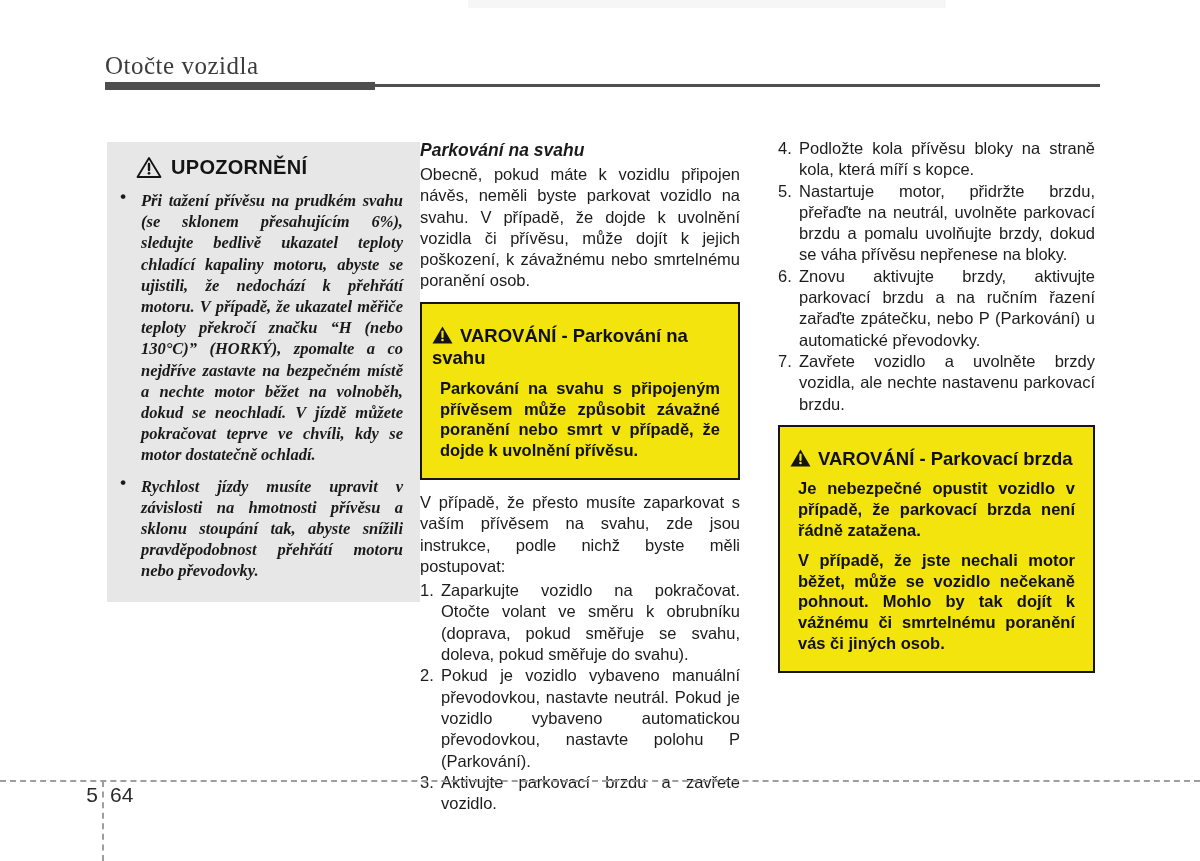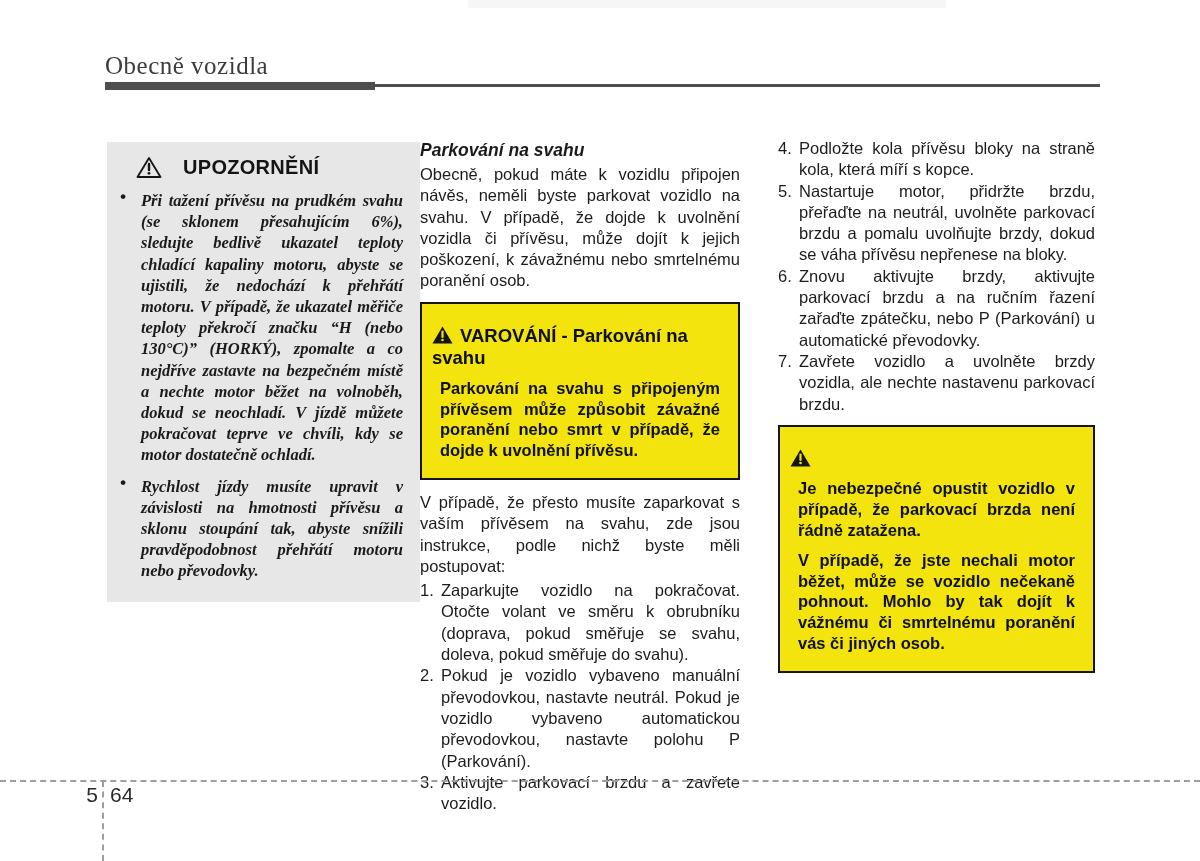--- a/index.html
+++ b/index.html
@@ -23,21 +23,21 @@
 
   
   .col { position:absolute; top:140px; }
   .col1 { left:107px; width:313px; top:142px; }
   .col2 { left:420px; width:320px; }
   .col3 { left:778px; width:317px; top:138px; }
 
   
   .caution-box { background:#e7e7e7; padding:14px 13px 16px 13px; }
   .caution-title {
-    display:flex; align-items:center; gap:21px; padding-left:16px;
+    display:flex; align-items:center; gap:9px; padding-left:16px;
     font-weight:700; font-size:20px; letter-spacing:0.3px; margin-bottom:7px; color:#141414;
   }
   .bullet { display:flex; font-weight:700; font-style:italic; font-size:16.5px; line-height:21.2px; color:#1a1a1a; }
   .bullet + .bullet { margin-top:2px; }
   .bullet .marker { flex:0 0 17px; }
   .bullet p { margin:4px; flex:1; text-align:justify;font-family:Liberation Serif, serif; }
 
   
   .heading { font-size:17.5px; font-weight:700; font-style:italic; margin:0 0 3px 0; color:#1a1a1a; }
   p.body { font-size:16.5px; line-height:21.3px; text-align:justify; margin:0; }
@@ -61,21 +61,21 @@
   .pagenum.ch { left:72px; width:26px; text-align:right; }
   .pagenum.pg { left:110px;text-align:right; }
 </style>
 </head>
 <body>
 
 <div class="page">
 
   <div class="top-band"></div>
 
-  <h1 class="page-title">Obecně vozidla</h1>
+  <h1 class="page-title">Otočte vozidla</h1>
   <div class="rule-thick"></div>
   <div class="rule-thin"></div>
 
   <section class="col col1">
     <div class="caution-box">
       <div class="caution-title">
         <svg class="caution-icon" viewBox="0 0 26 23" width="26" height="23" aria-hidden="true">
           <path d="M13 2 L24.5 21 H1.5 Z" fill="none" stroke="#141414" stroke-width="1.8" stroke-linejoin="round"></path>
           <path d="M13 8 L13 14" stroke="#141414" stroke-width="2.4" stroke-linecap="round"></path>
           <circle cx="13" cy="17.3" r="1.4" fill="#141414"></circle>
@@ -145,21 +145,21 @@
         <span class="txt">Zavřete vozidlo a uvolněte brzdy vozidla, ale nechte nastavenu parkovací brzdu.</span>
       </div>
     </div>
 
     <div class="warn-box">
       <div class="warn-title">
         <svg class="warn-icon" viewBox="0 0 21 18" width="21" height="18" aria-hidden="true">
           <path d="M10.5 0.5 L20.5 17.5 H0.5 Z" fill="#141414"></path>
           <path d="M10.5 5.5 L10.5 11" stroke="#f2e40c" stroke-width="2.2" stroke-linecap="round"></path>
           <circle cx="10.5" cy="14" r="1.3" fill="#f2e40c"></circle>
-        </svg>
+        </svg><span>VAROVÁNÍ - Parkovací brzda</span>
       </div>
       <p>Je nebezpečné opustit vozidlo v případě, že parkovací brzda není řádně zatažena.</p>
       <p>V případě, že jste nechali motor běžet, může se vozidlo nečekaně pohnout. Mohlo by tak dojít k vážnému či smrtelnému poranění vás či jiných osob.</p>
     </div>
   </section>
 
   <div class="cut-h"></div>
   <div class="cut-v"></div>
   <div class="pagenum ch">5</div>
   <div class="pagenum pg">64</div>

